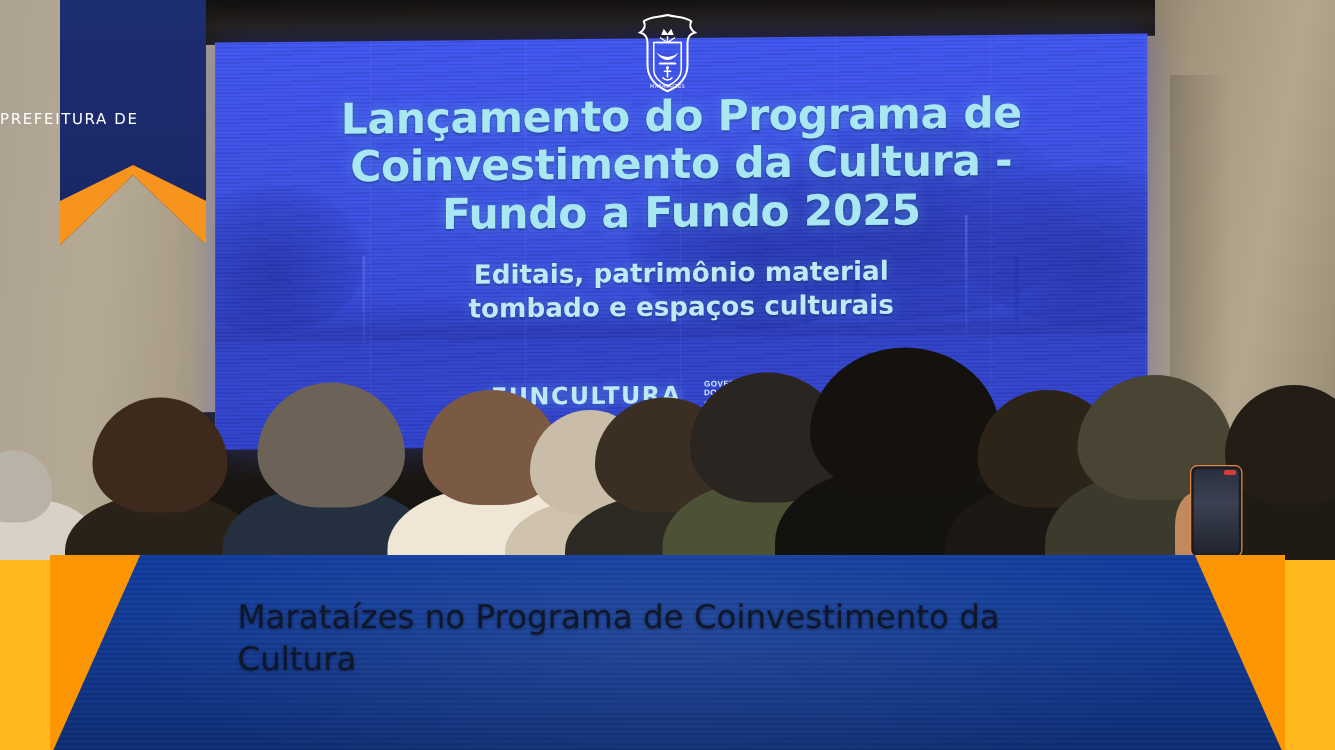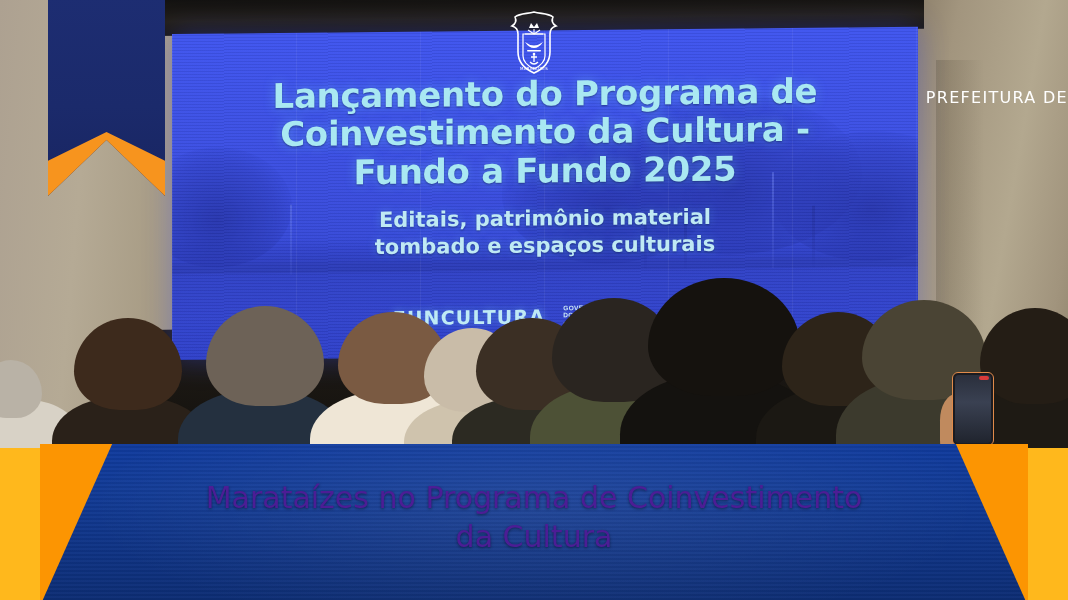--- a/index.html
+++ b/index.html
@@ -219,24 +219,23 @@
   }
   .caption-bar:after{
     content:""; position:absolute; inset:0;
     background:
       radial-gradient(ellipse 60% 120% at 50% 40%, rgba(255,255,255,.07), rgba(0,0,0,0) 70%),
       repeating-linear-gradient(0deg, rgba(0,0,0,.05) 0 2px, rgba(255,255,255,.02) 2px 4px);
     pointer-events:none;
   }
   .caption-text{
     position:absolute; left:0; right:0; top:38px;
-    text-align:center;
-    color:#4c1d95;
+    color:#0f172a;
     font-family:"DejaVu Sans", sans-serif;
-    font-size:30px;
+    font-size:26px;
     font-weight:normal;
     line-height:1.3;
     padding:0 190px;
     text-shadow:0 1px 3px rgba(0,0,0,.45);
   }
 
   
   .ribbon{
     position:absolute; left:48px; top:-4px; width:117px; height:200px;
     background:linear-gradient(180deg,#1d2d72 0%,#1b2a6b 55%,#182561 100%);
@@ -253,22 +252,22 @@
     position:absolute; left:0; bottom:0; width:117px; height:64px;
     background:#f7941e;
     clip-path:polygon(50% 0, 100% 45%, 100% 100%, 50% 55%, 0 100%, 0 45%);
     display:block;
   }
   .crest{
     position:absolute; left:50%; top:8px; transform:translateX(-50%);
     width:62px; height:70px; z-index:32;
   }
   .ribbon-l1{
-    position:absolute; left:0; right:0; top:88px; text-align:right;
-    color:#ffffff; font-size:16px; font-weight:normal; letter-spacing:1.3px;
+    position:absolute; left:0; right:0; top:88px; text-align:left;
+    color:#ffffff; font-size:12px; font-weight:normal; letter-spacing:1.3px;
     font-family:"DejaVu Sans", sans-serif; z-index:32;
   }
   .ribbon-l2{
     position:absolute; left:0; right:0; top:104px; text-align:center;
     color:#ffffff; font-size:15px; font-weight:bold; letter-spacing:.6px;
     font-family:"DejaVu Sans", sans-serif; z-index:32;
   }
 </style>
 </head>
 <body>

